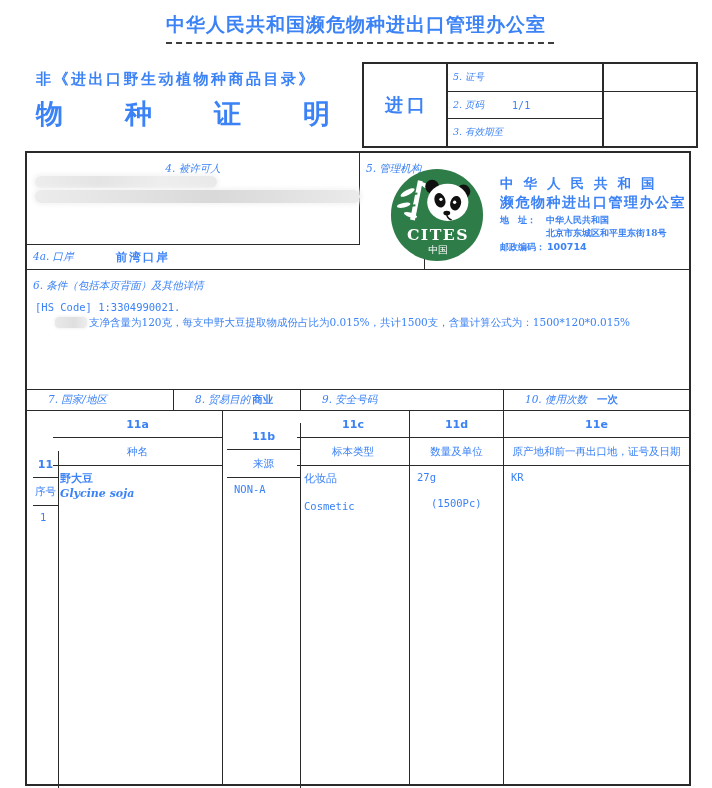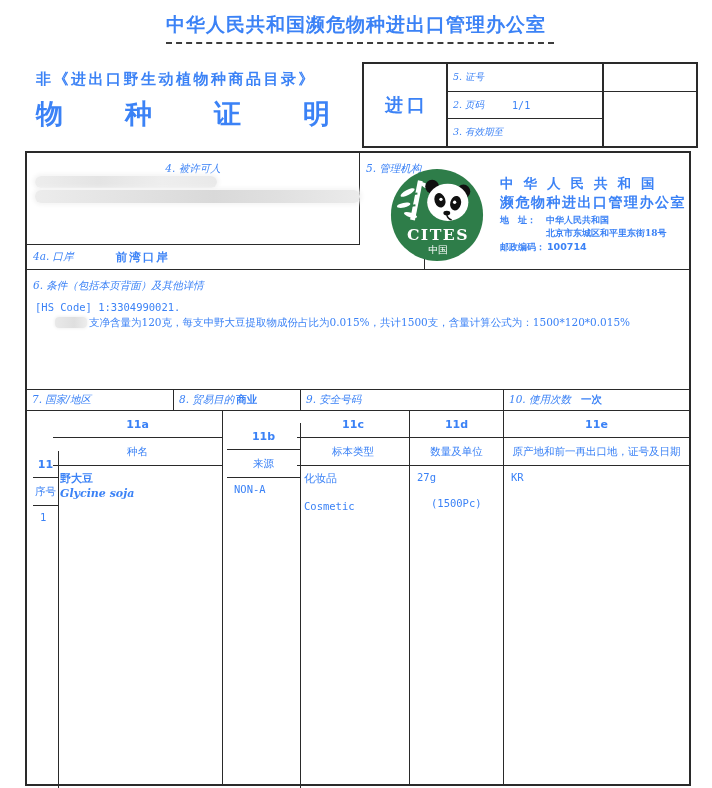--- a/index.html
+++ b/index.html
@@ -74,21 +74,21 @@
   .auth-addr2 { margin-left:46px; font-size:9px; font-weight:bold; }
   .auth-post { display:flex; font-size:9px; font-weight:bold; margin-top:1px; }
   .auth-post .num { font-family:"DejaVu Sans","Liberation Sans",sans-serif; font-size:9.5px; margin-left:2px; }
   
   .cell-conditions { left:0; top:117px; width:662px; height:120px; }
   .hs-line { position:absolute; left:8px; top:31px; font-family:"DejaVu Sans Mono","Liberation Mono",monospace; font-size:10.5px; }
   .cond-line { position:absolute; left:8px; top:46px; font-size:10.5px; white-space:nowrap;padding-left:20px; }
   .cond-smudge { display:inline-block; vertical-align:-2px; width:32px; height:11px; margin-right:2px;
     background:linear-gradient(90deg,#e9e9e9,#dfdfdf 60%,#ededed); border-radius:4px; box-shadow:0 0 3px 1px #f3f3f3; }
   
-  .r7 { top:237px; height:21px; display:flex; align-items:center; padding:0 5px; }
+  .r7 { top:237px; height:21px; display:flex; align-items:center; padding:0 21px; }
   .c7  { left:0;   width:147px; }
   .c8  { left:147px; width:127px; }
   .c9  { left:274px; width:203px; }
   .c10 { left:477px; width:185px; }
   .r7 .val { font-size:10.5px; font-weight:bold; margin-left:2px; }
   .r7 .val-gap { margin-left:10px; }
   
   .idrow { top:258px; height:27px; display:flex; align-items:center; justify-content:center;
     font-family:"DejaVu Sans","Liberation Sans",sans-serif; font-size:11px; font-weight:bold; }
   .namerow { top:285px; height:28px; display:flex; align-items:center; justify-content:center;

